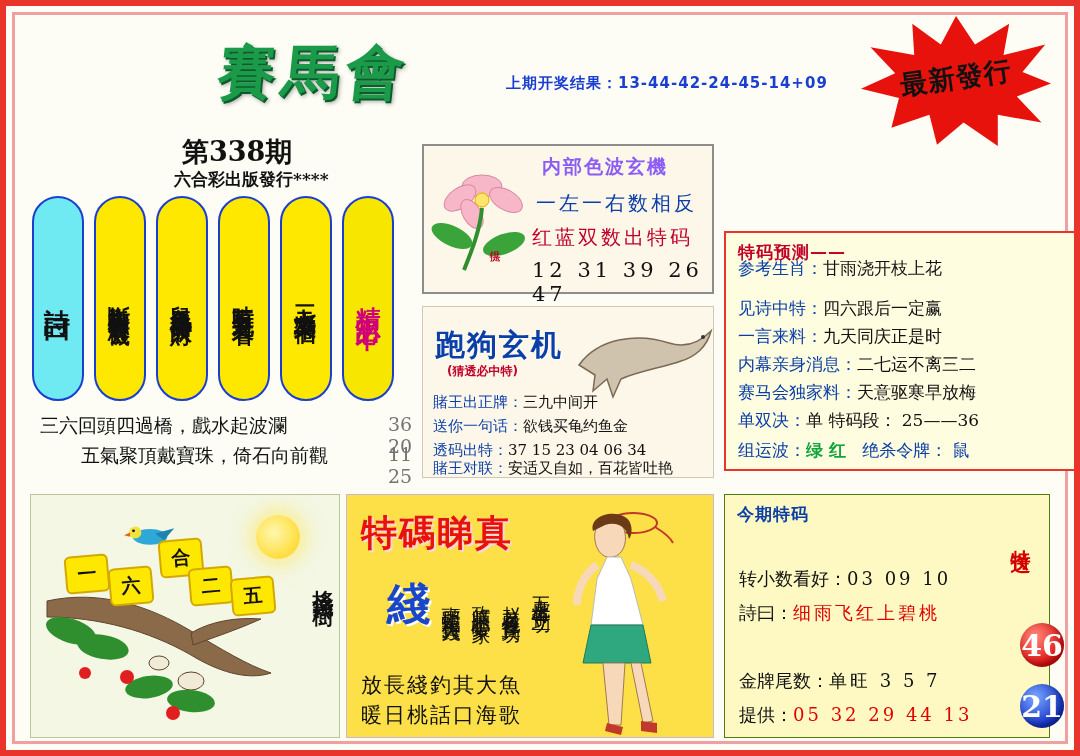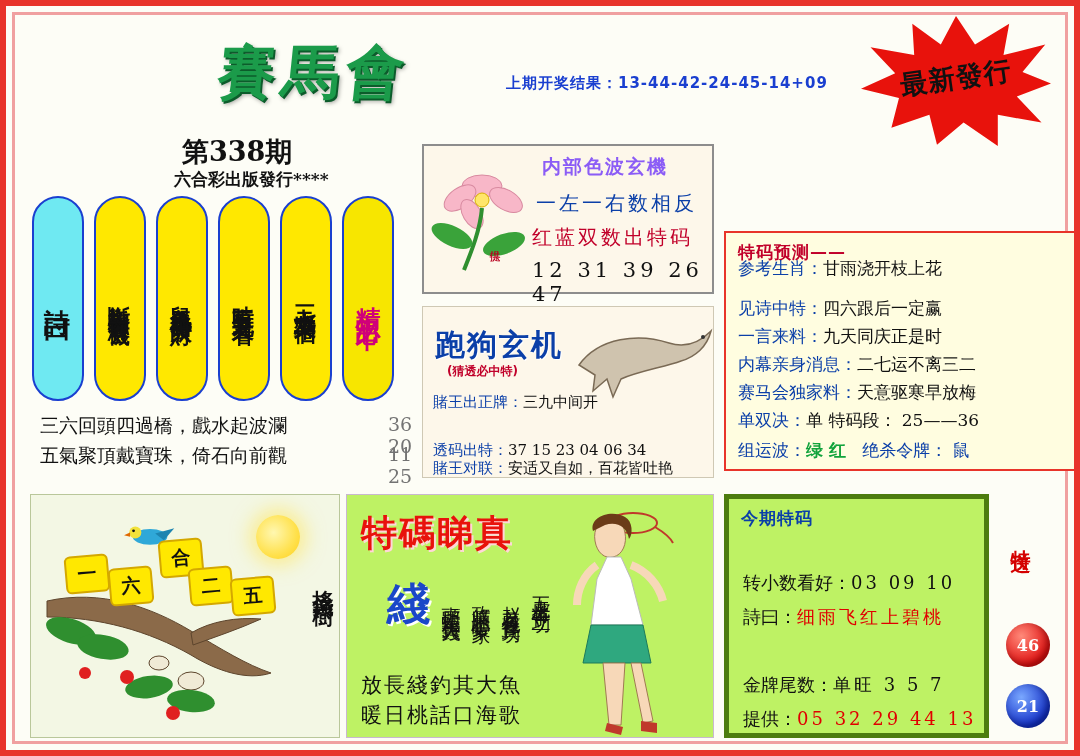--- a/index.html
+++ b/index.html
@@ -187,21 +187,21 @@
   .treeword{
     position:absolute;left:278px;top:78px;
     font-family:"DejaVu Serif","Liberation Serif",serif;
     font-size:21px;font-weight:bold;color:#111;
     writing-mode:vertical-rl;text-orientation:upright;letter-spacing:8px;
   }
 
   
   .ladybox{
     position:absolute;left:340px;top:488px;width:368px;height:244px;
-    background:#bef264;border:1px solid #c9b8cf;box-sizing:border-box;overflow:hidden;
+    background:#fde047;border:1px solid #c9b8cf;box-sizing:border-box;overflow:hidden;
   }
   .ladybox .t1{
     position:absolute;left:14px;top:14px;
     font-family:"DejaVu Serif","Liberation Serif",serif;
     font-size:36px;font-weight:bold;color:#e8120c;letter-spacing:2px;
     text-shadow:2px 2px 0 #ffd7d7;
   }
   .ladybox .t2{
     position:absolute;left:40px;top:80px;
     font-family:"DejaVu Serif","Liberation Serif",serif;
@@ -215,22 +215,22 @@
   }
   .ladybox .vcol{
     position:absolute;
     font-family:"DejaVu Serif","Liberation Serif",serif;
     font-size:19px;color:#111;
     writing-mode:vertical-rl;text-orientation:upright;letter-spacing:3px;
   }
 
   
   .results{
-    position:absolute;left:718px;top:488px;width:265px;height:244px;
-    background:#bef264;border:5px solid #4d7c0f;box-sizing:border-box;
+    position:absolute;left:718px;top:488px;width:326px;height:244px;
+    background:#fef9c3;border:1px solid #4d7c0f;box-sizing:border-box;
   }
   .results .hd{
     position:absolute;left:12px;top:8px;
     font-family:"DejaVu Serif","Liberation Serif",serif;
     font-size:17px;font-weight:bold;color:#0b3fa8;letter-spacing:1px;
   }
   .results .row{
     position:absolute;left:14px;
     font-family:"DejaVu Serif","Liberation Serif",serif;
     font-size:18px;color:#111;white-space:nowrap;
@@ -241,22 +241,23 @@
   .tesong{
     position:absolute;left:1002px;top:528px;
     font-family:"DejaVu Serif","Liberation Serif",serif;
     font-size:20px;font-weight:bold;color:#d40000;
     writing-mode:vertical-rl;text-orientation:upright;letter-spacing:4px;
   }
   .ball{
     position:absolute;width:44px;height:44px;border-radius:50%;
     display:flex;align-items:center;justify-content:center;
     font-family:"DejaVu Serif","Liberation Serif",serif;
-    font-size:16px;font-weight:bold;color:#fff;
+    font-size:30px;font-weight:bold;color:#fff;
     box-shadow:inset -3px -3px 7px rgba(0,0,0,.35);
+    margin-left:14px;
   }
   .ball.red{background:radial-gradient(circle at 35% 30%,#ff8a7a,#e01010 70%);}
   .ball.blue{background:radial-gradient(circle at 35% 30%,#7aa8ff,#1330c8 70%);}
 </style>
 </head>
 <body>
 
 <div class="page">
   <div class="inner-border"></div>
 
@@ -280,21 +281,21 @@
     <div class="pill" style="left:62px;">斷橋相會有玄機</div>
     <div class="pill" style="left:124px;">鼠兔馬豬發大財</div>
     <div class="pill" style="left:186px;">時事三九看又看</div>
     <div class="pill" style="left:248px;">三七上獎來二個</div>
     <div class="pill magenta" style="left:310px;">精中必中</div>
   </div>
 
   <div class="verse">
     <div class="line" style="top:2px;">三六回頭四過橋，戲水起波瀾</div>
     <div class="num" style="left:340px;top:2px;">36  20</div>
-    <div class="line" style="top:32px;">五氣聚頂戴寶珠，倚石向前觀</div>
+    <div class="line" style="top:32px;margin-left:41px;">五氣聚頂戴寶珠，倚石向前觀</div>
     <div class="num" style="left:340px;top:32px;">11  25</div>
   </div>
 
   <div class="flowerbox">
     <svg width="110" height="120" style="position:absolute;left:6px;top:14px;">
       <ellipse cx="52" cy="26" rx="20" ry="11" fill="#f8b7c8" stroke="#d88aa0"></ellipse>
       <ellipse cx="30" cy="38" rx="18" ry="10" fill="#f8b7c8" stroke="#d88aa0" transform="rotate(-35 30 38)"></ellipse>
       <ellipse cx="76" cy="40" rx="18" ry="10" fill="#f8b7c8" stroke="#d88aa0" transform="rotate(30 76 40)"></ellipse>
       <ellipse cx="42" cy="54" rx="16" ry="9" fill="#f8b7c8" stroke="#d88aa0" transform="rotate(60 42 54)"></ellipse>
       <circle cx="52" cy="40" r="7" fill="#ffe66b" stroke="#d8b000"></circle>
@@ -310,20 +311,21 @@
   </div>
 
   <div class="dogbox">
     <svg width="150" height="90" style="position:absolute;left:146px;top:10px;">
       <path d="M10 48 C30 20, 70 16, 100 26 C118 32, 132 24, 142 14 C138 30, 126 40, 112 44 C96 50, 70 54, 52 62 L44 80 L38 62 L24 74 L26 58 Z" fill="#cfc3ae" stroke="#7a6a55" stroke-width="1.5"></path>
       <circle cx="134" cy="20" r="2" fill="#333"></circle>
     </svg>
     <div class="title">跑狗玄机</div>
     <div class="sub">(猜透必中特)</div>
     <div class="row" style="top:86px;"><span class="k">賭王出正牌：</span><span>三九中间开</span></div>
+    <div class="row" style="top:110px;"><span class="k">送你一句话：</span><span>欲钱买龟约鱼金</span></div>
     <div class="row" style="top:134px;"><span class="k">透码出特：</span><span>37 15 23 04 06 34</span></div>
     <div class="row" style="top:152px;"><span class="k">賭王对联：</span><span>安适又自如，百花皆吐艳</span></div>
   </div>
 
   <div class="predict">
     <div class="hd">特码预测——</div>
     <div class="r" style="top:24px;"><span>参考生肖：</span><span class="v">甘雨浇开枝上花</span></div>
     <div class="r" style="top:64px;"><span>见诗中特：</span><span class="v">四六跟后一定赢</span></div>
     <div class="r" style="top:120px;"><span>内幕亲身消息：</span><span class="v">二七运不离三二</span></div>
     <div class="r" style="top:92px;"><span>一言来料：</span><span class="v">九天同庆正是时</span></div>

